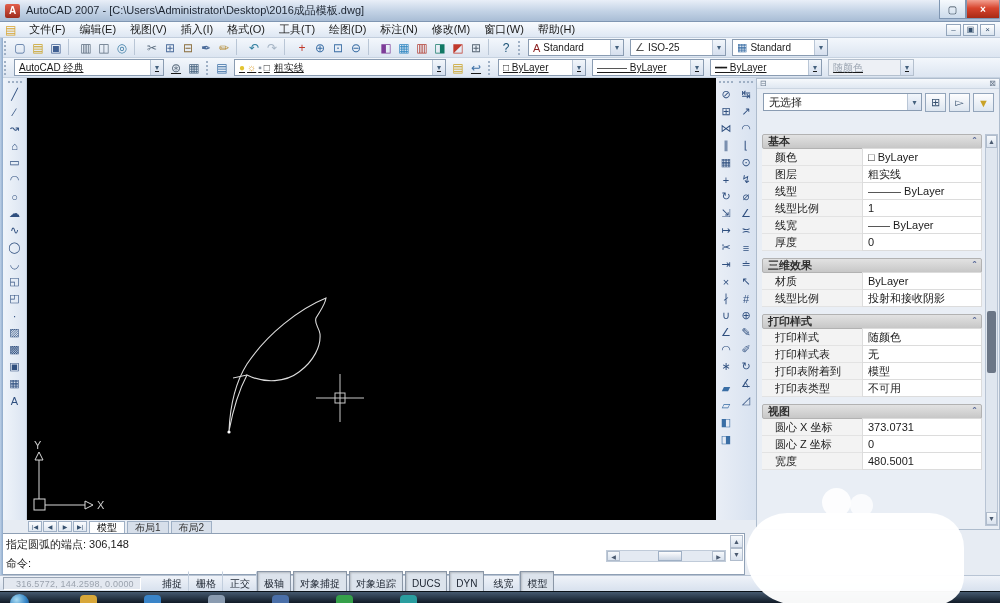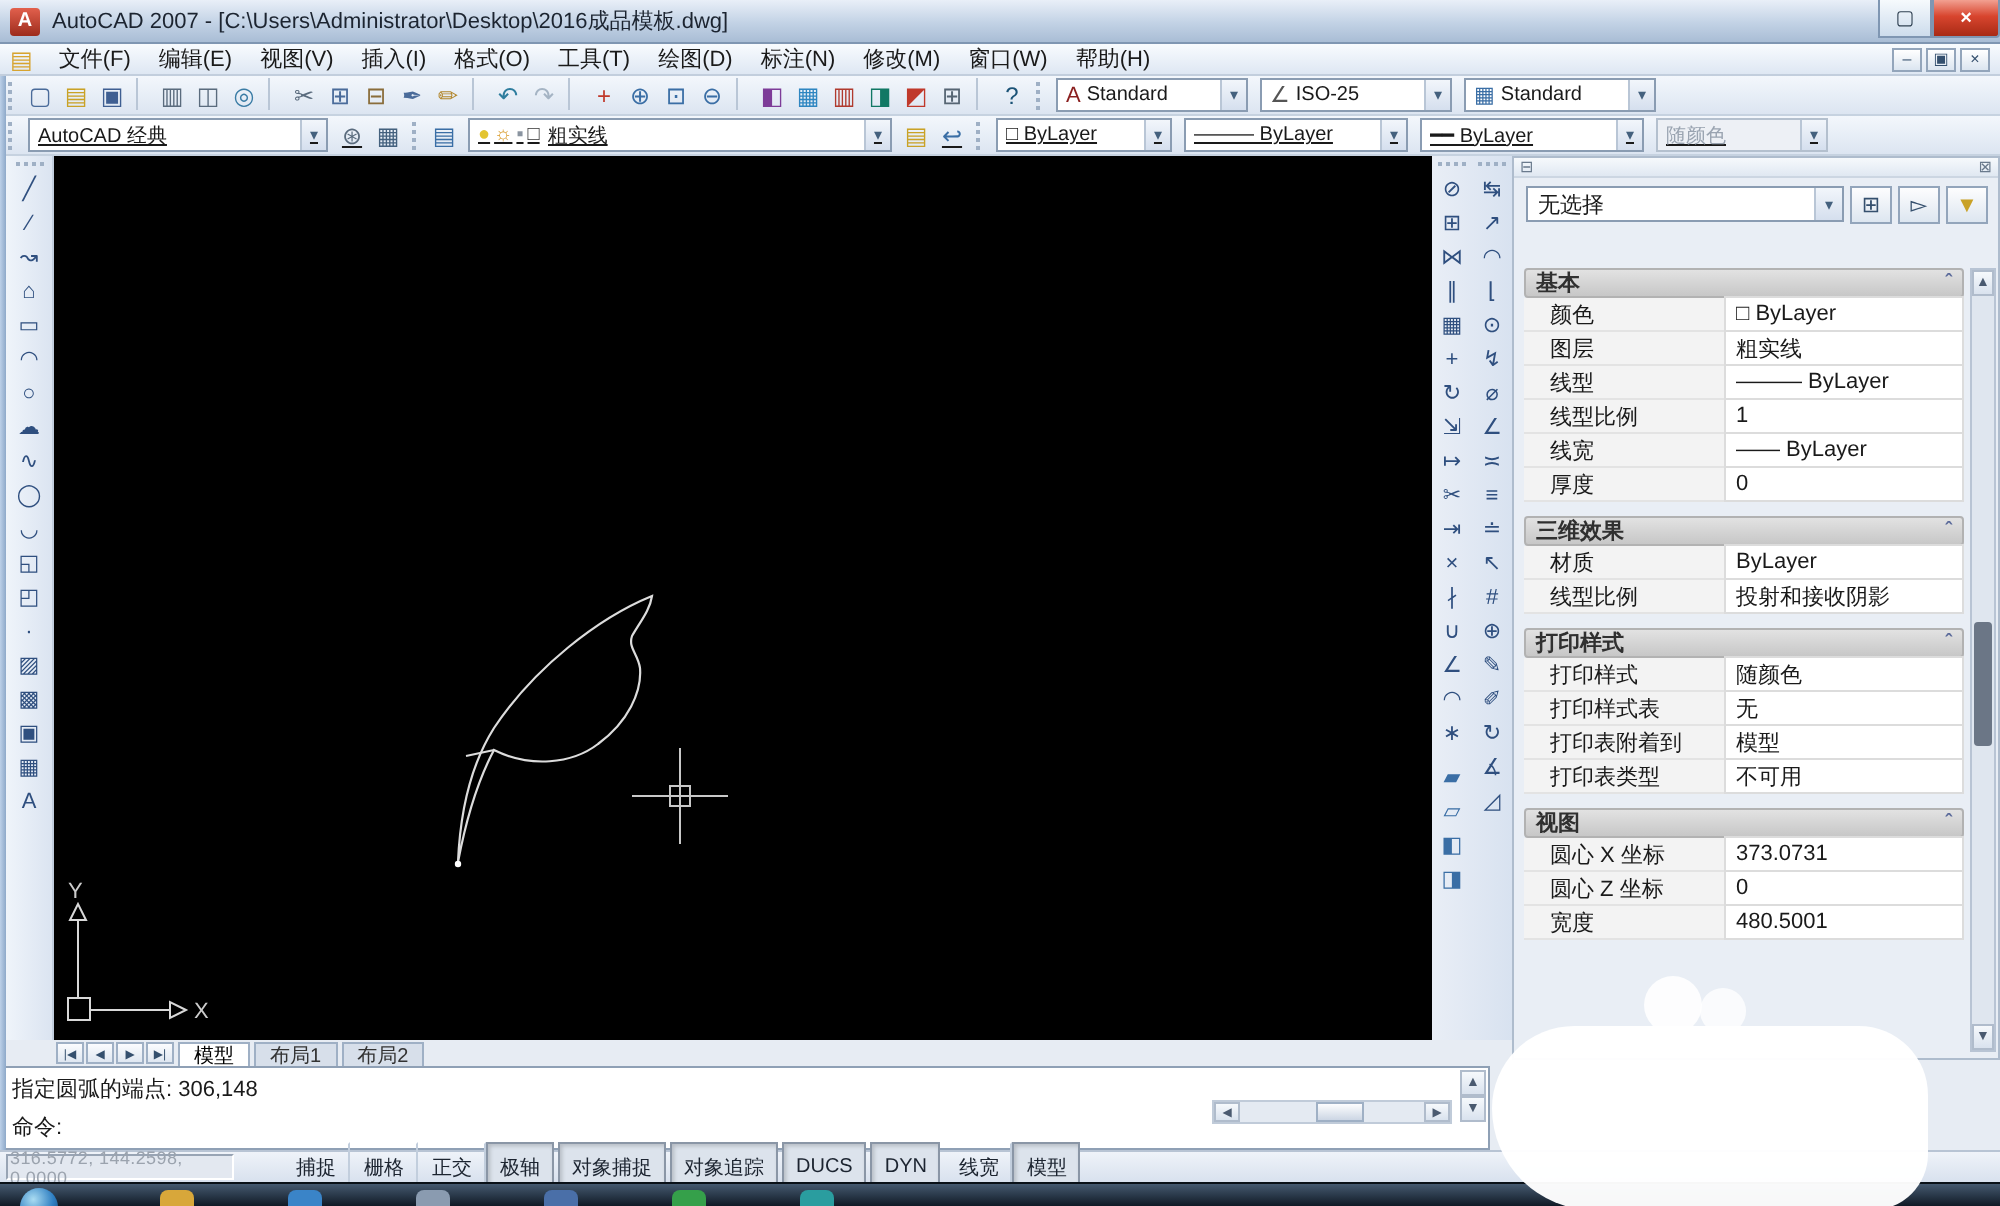--- a/index.html
+++ b/index.html
@@ -127,23 +127,23 @@
   .cmd-hscroll .sb { width:13px; height:10px; display:flex; align-items:center;
     justify-content:center; font-size:6px; color:#4a5a70;
     background:linear-gradient(#f6f9fc,#d9e2ee); border:1px solid #b0bccc; }
   .cmd-hscroll .thumb { width:24px; height:10px; background:linear-gradient(#fdfdfe,#ccd6e4);
     border:1px solid #9fb0c5; margin-left:38px; }
 
   
   .status { position:absolute; left:0; top:575px; right:0; height:16px;
     background:linear-gradient(#eff3f9,#d8e1ee); border-top:1px solid #b8c4d4;
     display:flex; align-items:center; padding-left:3px; font-size:10px; }
-  .coords { width:114px; height:13px; border:1px solid; border-color:#98a4b4 #ffffff #ffffff #98a4b4;
-    background:#e3e8f0; color:#9ba3ae; display:flex; align-items:center; padding-left:1px;
-    font-size:9px; letter-spacing:.2px; margin-right:24px; }
+  .coords { width:138px; height:13px; border:1px solid; border-color:#98a4b4 #ffffff #ffffff #98a4b4;
+    background:#e3e8f0; color:#9ba3ae; display:flex; align-items:center; padding-left:12px;
+    font-size:9px; letter-spacing:.2px; margin-right:14px; }
   .stgl { height:26px; padding:0 6px; display:flex; align-items:center; color:#1c2430;
     border:1px solid transparent; border-right:1px solid #c2cedd; }
   .stgl.on { border:1px solid #8a96a6; background:#dce3ec;
     box-shadow:inset 1px 1px 2px rgba(0,0,0,.18); margin-right:2px; }
 
   
   .taskbar { position:absolute; left:0; right:0; bottom:0; height:12px; overflow:hidden;
     background:linear-gradient(#45596f,#101a26); border-top:1px solid #0a1118; }
   .orb { position:absolute; left:10px; top:2px; width:19px; height:19px; border-radius:50%;
     background:radial-gradient(circle at 35% 30%, #aadcf2, #2f7fc2 55%, #0e3c6b); }

